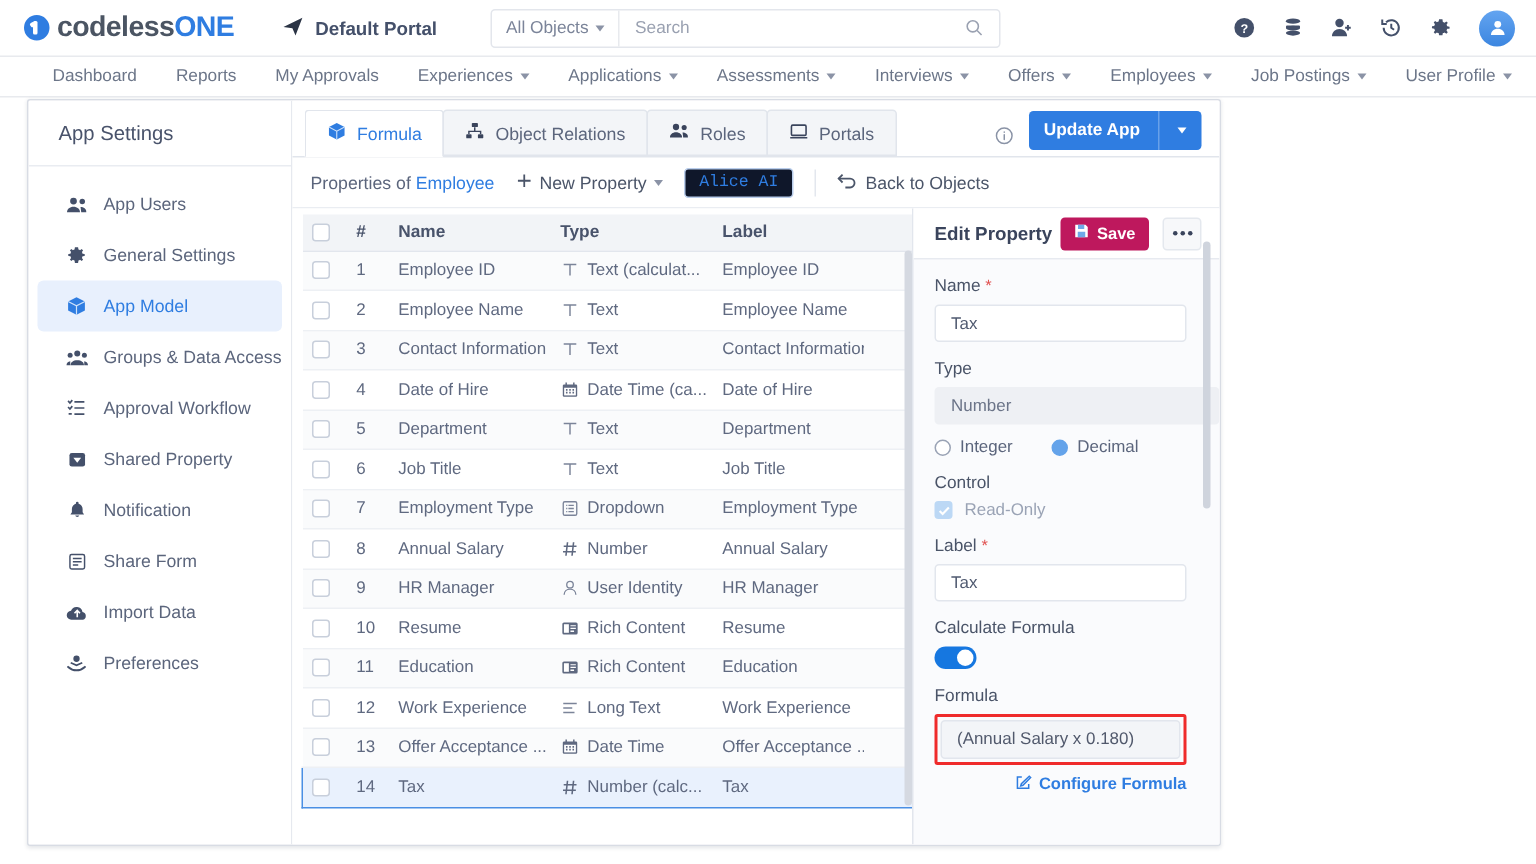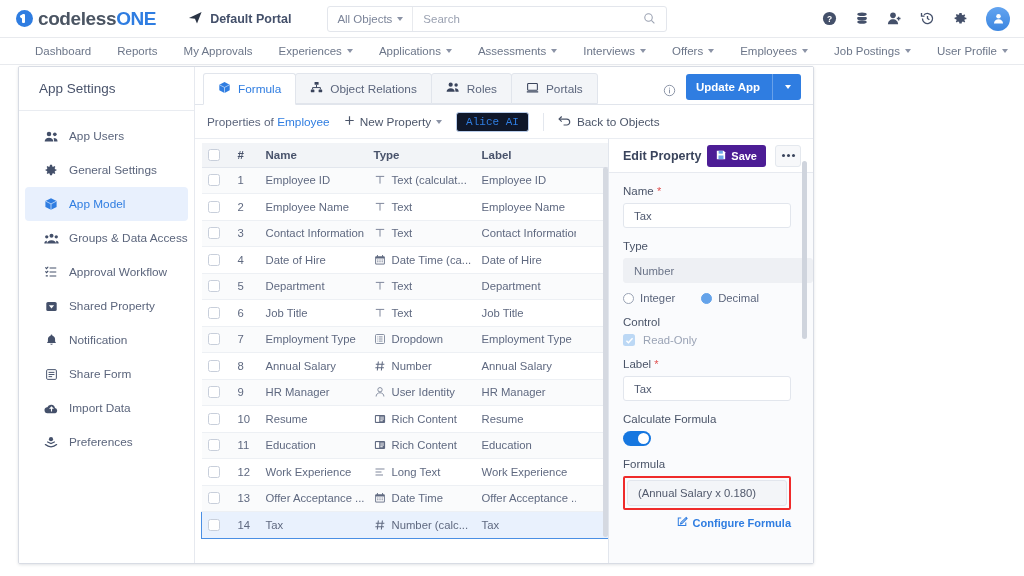--- a/index.html
+++ b/index.html
@@ -192,21 +192,21 @@
     display:flex; flex-direction:column; min-width:0; position:relative;
   }
   .ep-head {
     height:34px; display:flex; align-items:center;
     padding:0 12px 0 14px; border-bottom:1px solid #e7eaf0; background:#fff;
   }
   .ep-title { font-size:12.5px; font-weight:bold; color:#3a4considerable; }
   .ep-title { color:#3a445c; }
   .ep-head-right { margin-left:auto; display:flex; align-items:center; gap:9px; }
   .btn-save {
-    background:#4c1d95; color:#fff; border-radius:3px; height:22px;
+    background:#be185d; color:#fff; border-radius:3px; height:22px;
     display:flex; align-items:center; gap:5px; padding:0 9px;
     font-size:11px; font-weight:bold;
   }
   .btn-more {
     width:26px;height:22px;border:1px solid #e4e8ee;border-radius:3px;background:#f7f8fa;
     display:flex;align-items:center;justify-content:center;gap:2px;
   }
   .btn-more i { width:3px;height:3px;border-radius:50%;background:#3a445c;display:block; }
 
   .ep-body { flex:1; padding:12px 22px 0 14px; overflow:hidden; position:relative; }

